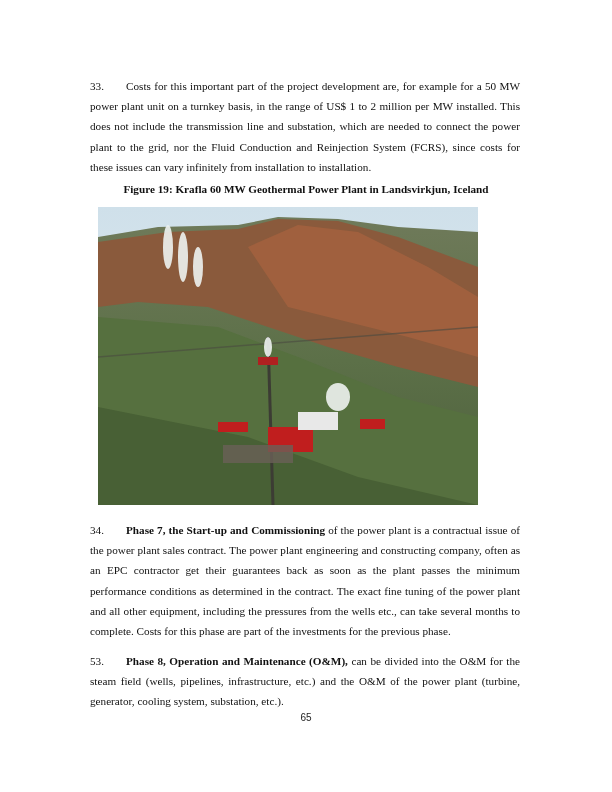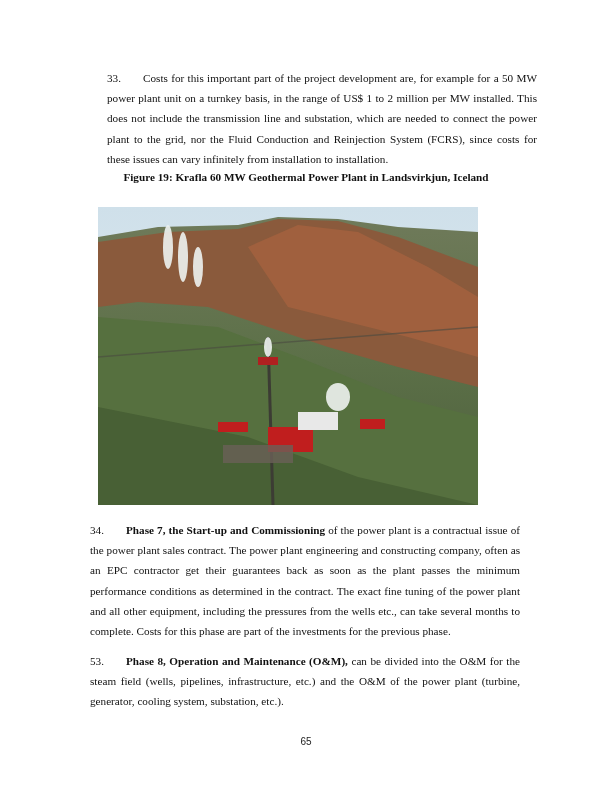--- a/index.html
+++ b/index.html
@@ -2,27 +2,27 @@
 <html><head>
 <meta charset="utf-8">
 <style>
   html, body { margin:0; padding:0; background:#ffffff; }
   body { width:612px; height:792px; position:relative; overflow:hidden;
          font-family:"Liberation Serif", serif; color:#111; }
   .para { position:absolute; left:90px; width:430px; font-size:11.2px; line-height:20.2px;
           text-align:justify; text-align-last:left; }
   .para .num { display:inline-block; width:36px; }
   .para b { font-weight:bold; }
-  #p33 { top:68px;margin-left:17px; }
+  #p33 { top:76px; }
   #p34 { top:520px; }
   #p35 { top:651px; }
-  .caption { position:absolute; top:171px; left:0; width:612px; text-align:center;
+  .caption { position:absolute; top:183px; left:0; width:612px; text-align:center;
              font-weight:bold; font-size:11.2px; }
   .photo { position:absolute; left:98px; top:207px; width:380px; height:298px; overflow:hidden; }
-  .pageno { position:absolute; top:736px; left:0; width:612px; text-align:center;
+  .pageno { position:absolute; top:712px; left:0; width:612px; text-align:center;
             font-family:"Liberation Sans", sans-serif; font-size:10px; color:#222; }
 </style>
 </head>
 <body>
 
 <div id="p33" class="para">
   <span class="num">33.</span><span>Costs for this important part of the project development are, for example for a 50 MW power plant unit on a turnkey basis, in the range of US$ 1 to 2 million per MW installed. This does not include the transmission line and substation, which are needed to connect the power plant to the grid, nor the Fluid Conduction and Reinjection System (FCRS), since costs for these issues can vary infinitely from installation to installation.</span>
 </div>
 
 <div class="caption">Figure 19: Krafla 60 MW Geothermal Power Plant in Landsvirkjun, Iceland</div>

